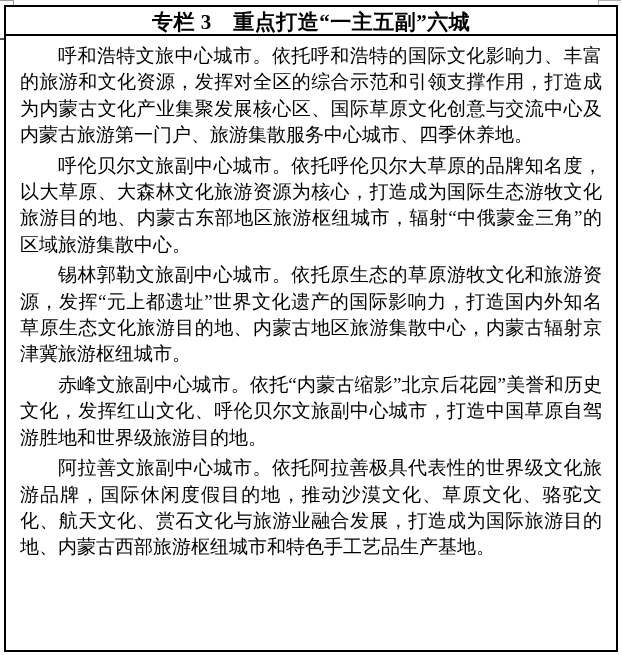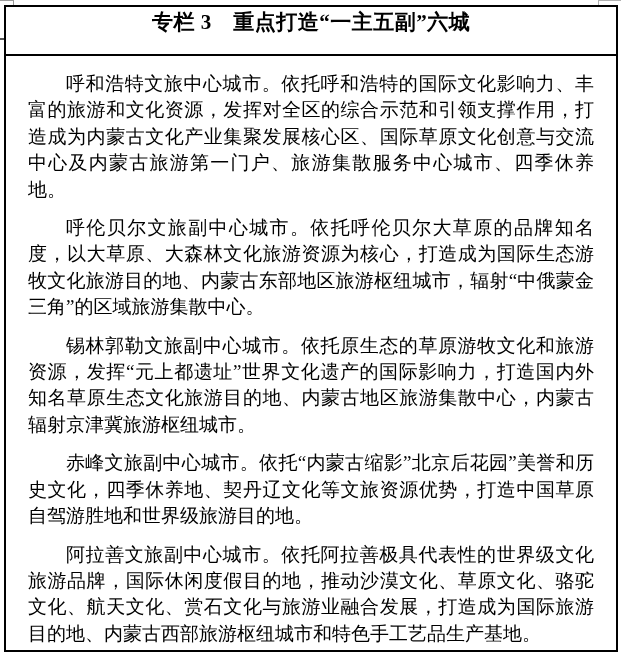--- a/index.html
+++ b/index.html
@@ -17,31 +17,31 @@
     border: 2px solid #000;
     background: #fff;
     box-sizing: border-box;
   }
   .title-row {
     border-bottom: 2px solid #000;
     text-align: center;
     font-weight: bold;
     font-size: 21px;
     line-height: 24px;
-    padding: 3px 0 20px 0;
+    padding: 3px 0 0 0;
     letter-spacing: 0.5px;
   }
   .body-cell {
     padding: 3px 10px 0 10px;
     font-size: 19px;
     line-height: 26.4px;
     text-align: justify;
   }
   .body-cell p {
-    margin: 12px;
+    margin: 4px;
     text-indent: 2em;
   }
   
   .artifact-tl {
     position: absolute; left: 0; top: 0;
     width: 13px; height: 10px;
     border-right: 1px solid #9a9a9a;
     border-top: 1px solid #9a9a9a;
   }
   .artifact-tr {
@@ -62,16 +62,16 @@
 <div class="artifact-tl"></div>
 <div class="artifact-tr"></div>
 <div class="artifact-left-tick"></div>
 
 <div class="panel">
   <div class="title-row">专栏 3　重点打造“一主五副”六城</div>
   <div class="body-cell">
     <p>呼和浩特文旅中心城市。依托呼和浩特的国际文化影响力、丰富的旅游和文化资源，发挥对全区的综合示范和引领支撑作用，打造成为内蒙古文化产业集聚发展核心区、国际草原文化创意与交流中心及内蒙古旅游第一门户、旅游集散服务中心城市、四季休养地。</p>
     <p>呼伦贝尔文旅副中心城市。依托呼伦贝尔大草原的品牌知名度，以大草原、大森林文化旅游资源为核心，打造成为国际生态游牧文化旅游目的地、内蒙古东部地区旅游枢纽城市，辐射“中俄蒙金三角”的区域旅游集散中心。</p>
     <p>锡林郭勒文旅副中心城市。依托原生态的草原游牧文化和旅游资源，发挥“元上都遗址”世界文化遗产的国际影响力，打造国内外知名草原生态文化旅游目的地、内蒙古地区旅游集散中心，内蒙古辐射京津冀旅游枢纽城市。</p>
-    <p>赤峰文旅副中心城市。依托“内蒙古缩影”北京后花园”美誉和历史文化，四季休养地、契丹辽文化等文旅资源优势，打造中国草原自驾游胜地和世界级旅游目的地。</p>
+    <p>赤峰文旅副中心城市。依托“内蒙古缩影”北京后花园”美誉和历史文化，发挥红山文化、呼伦贝尔文旅副中心城市，打造中国草原自驾游胜地和世界级旅游目的地。</p>
     <p>阿拉善文旅副中心城市。依托阿拉善极具代表性的世界级文化旅游品牌，国际休闲度假目的地，推动沙漠文化、草原文化、骆驼文化、航天文化、赏石文化与旅游业融合发展，打造成为国际旅游目的地、内蒙古西部旅游枢纽城市和特色手工艺品生产基地。</p>
   </div>
 </div>
 
 </body></html>

